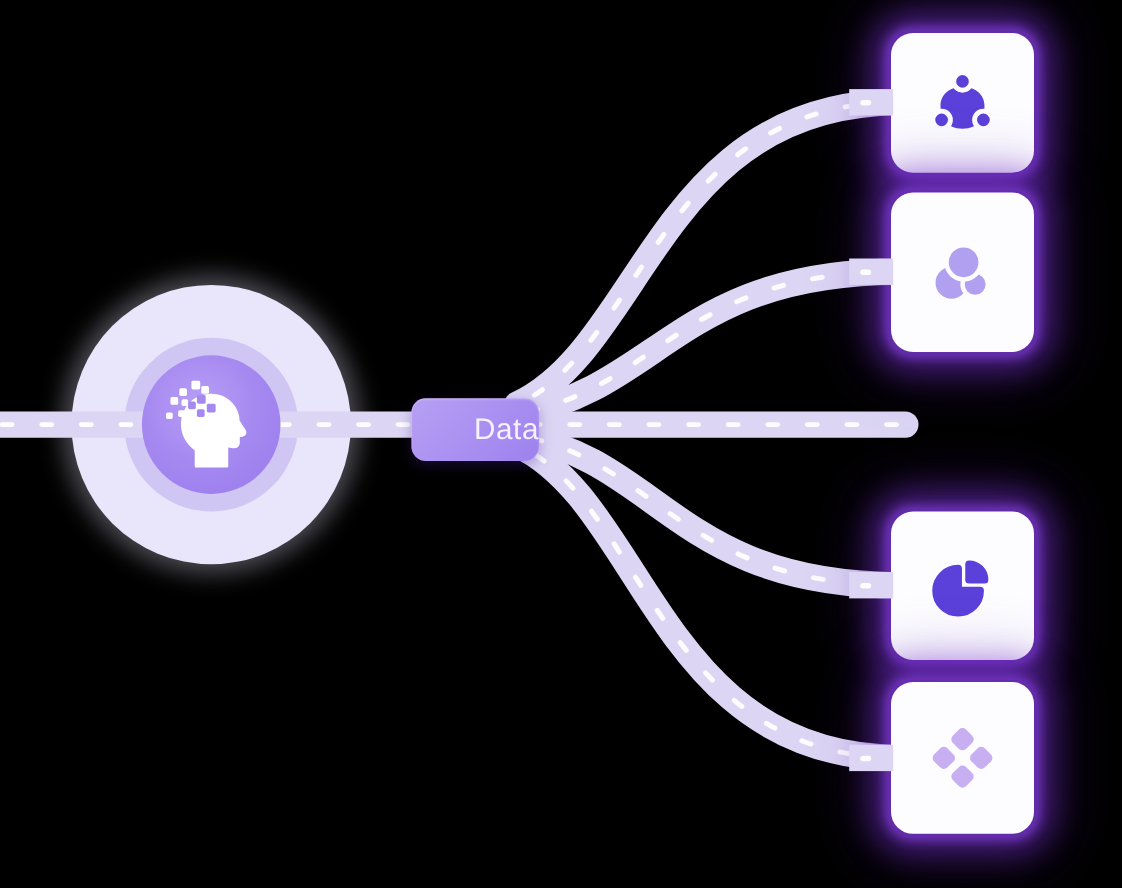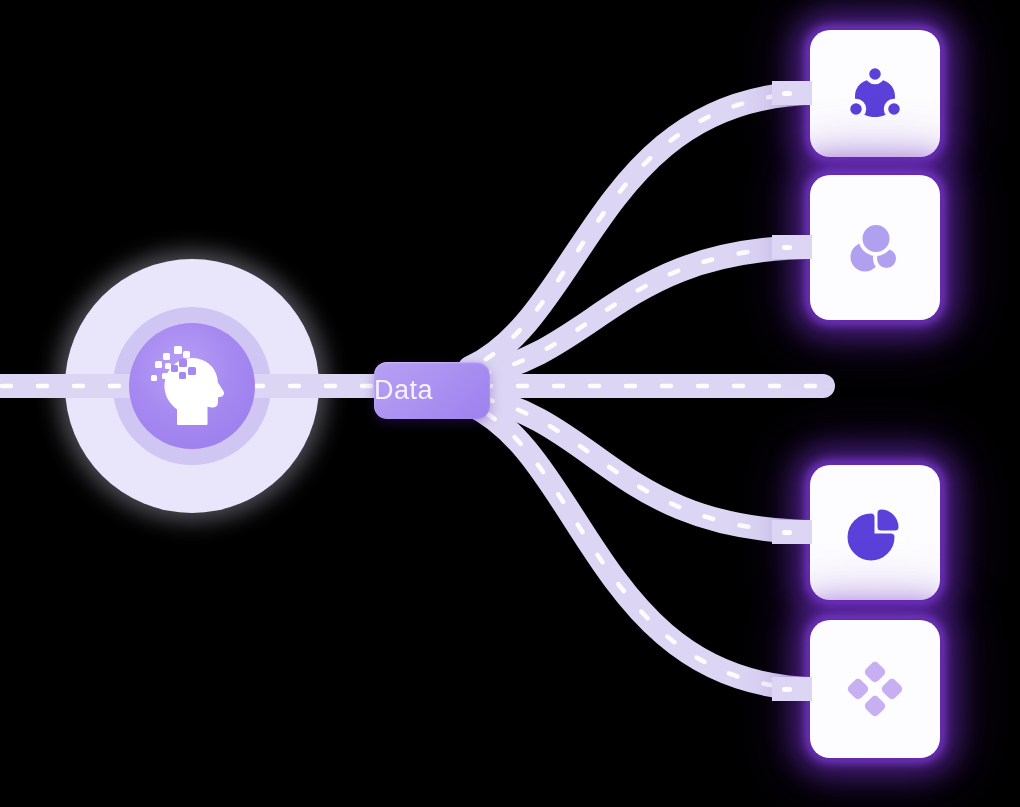--- a/index.html
+++ b/index.html
@@ -31,21 +31,21 @@
   .head-icon{left:150px;top:346px;width:80px;height:80px;}
 
   
   .pipes{left:0;top:0;}
 
   
   .data-box{
     left:374px;top:362px;width:116px;height:57px;border-radius:13px;
     background:linear-gradient(135deg,var(--hub-gradient-start,#b7a0f4) 0%,var(--hub-gradient-end,#9e81ee) 100%);
     box-shadow:inset 0 1px 2px rgba(255,255,255,0.35), 0 4px 12px rgba(70,30,150,0.35);
-    display:flex;align-items:center;justify-content:flex-start;
+    display:flex;align-items:center;justify-content:flex-end;
   }
   .data-box span{
     color:#f5f2fe;font-size:27px;letter-spacing:0.5px;line-height:1;
   }
 
   
   .card{
     width:130px;border-radius:20px;
     background:var(--card-background,#fdfdff);
     box-shadow:

